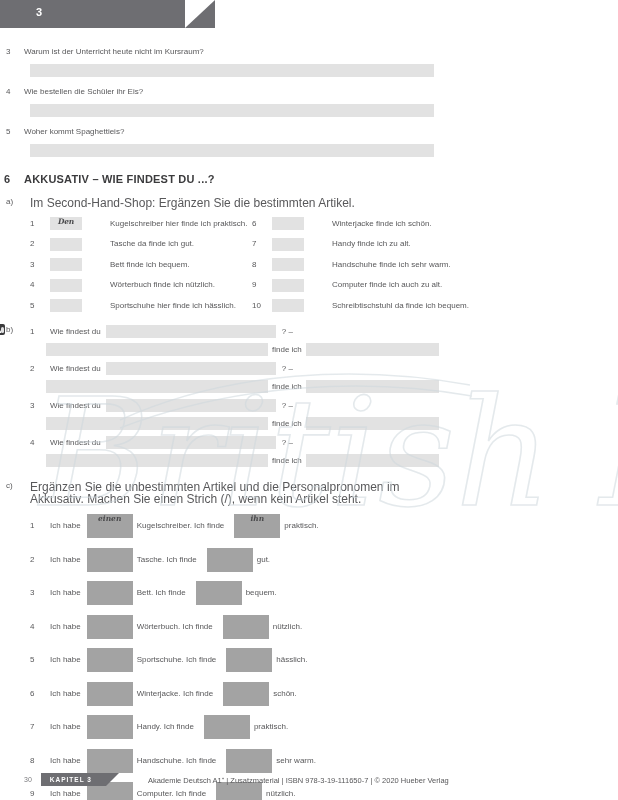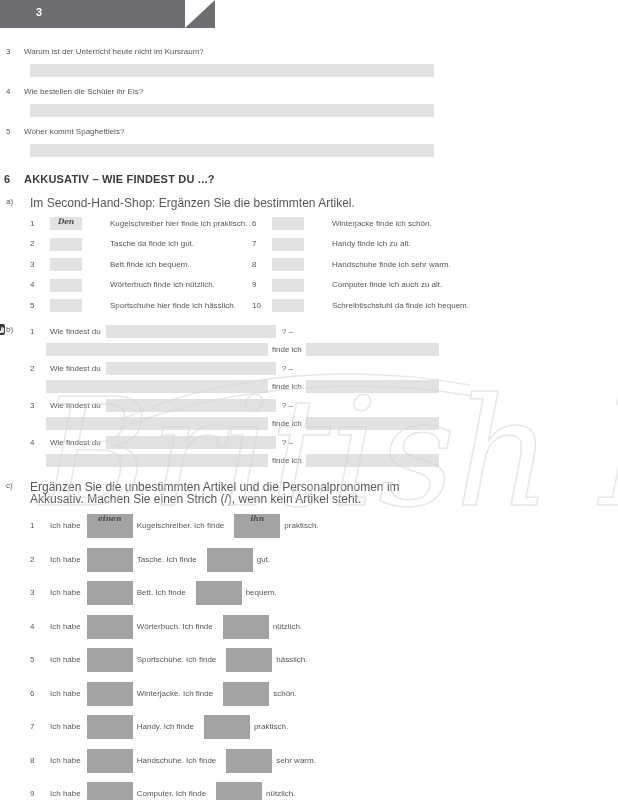--- a/index.html
+++ b/index.html
@@ -483,14 +483,19 @@
       </div>
 
   </div>
 
   <svg class="watermark" viewBox="0 0 618 240">
     <text x="40" y="175" font-family="DejaVu Serif, serif" font-style="italic" font-size="150" fill="none" stroke="#cfd8dd" stroke-width="1.6">British Book</text>
     <path d="M 120 90 C 230 40 360 35 470 55" fill="none" stroke="#cfd8dd" stroke-width="1.4"></path>
     <path d="M 120 98 C 240 52 370 48 472 66" fill="none" stroke="#cfd8dd" stroke-width="1.4"></path>
   </svg>
 
+  <div class="footer">
+    <span class="f-page">30</span>
+    <span class="f-chip">KAPITEL  3</span>
+    <span class="f-imprint">Akademie Deutsch A1⁺ | Zusatzmaterial | ISBN 978-3-19-111650-7 | © 2020 Hueber Verlag</span>
+  </div>
 
 </div>
 
 </body></html>

